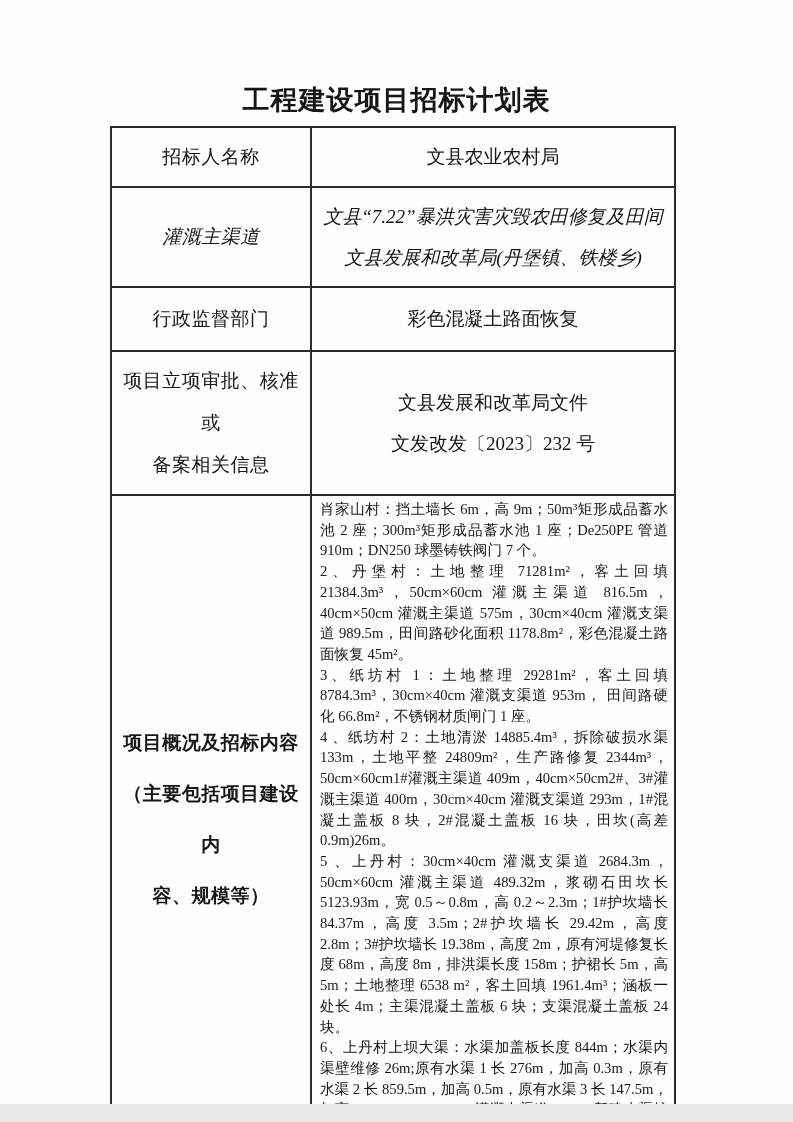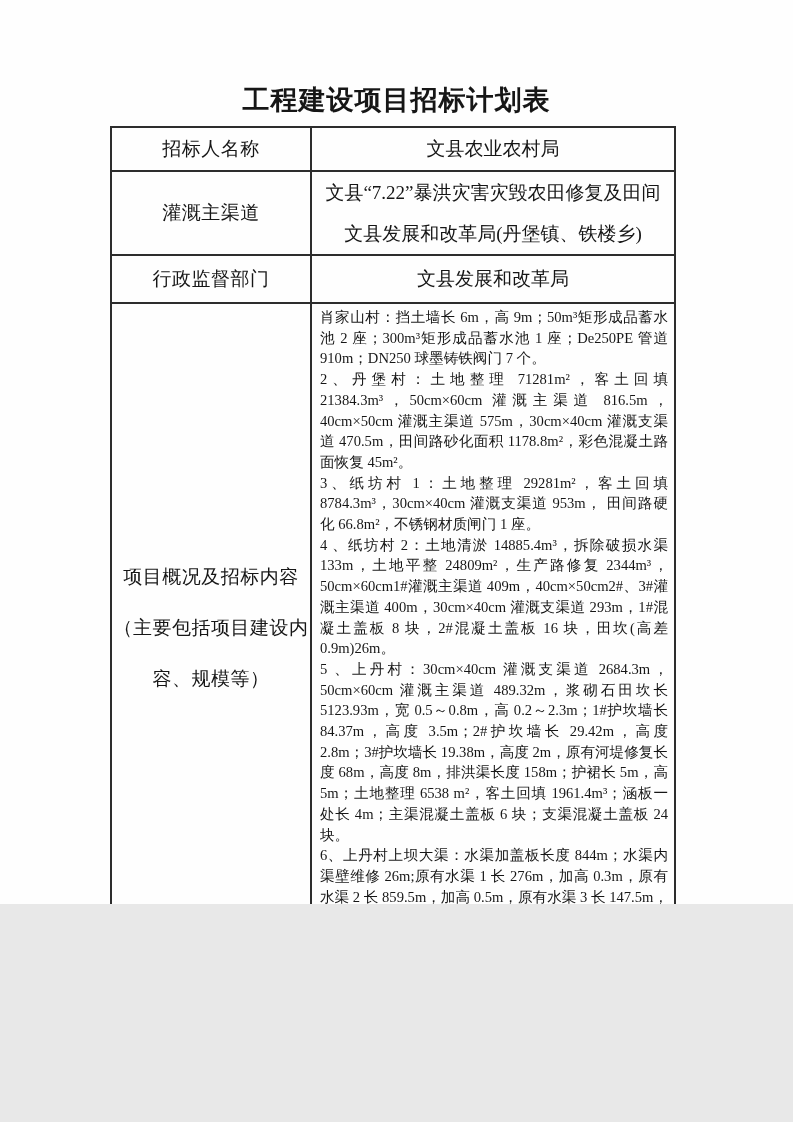--- a/index.html
+++ b/index.html
@@ -3,21 +3,21 @@
 <meta charset="utf-8">
 <style>
   html, body {
     margin: 0;
     padding: 0;
     background: #e8e8e8;
   }
   .page {
     position: relative;
     width: 793px;
-    height: 904px;
+    height: 1104px;
     background: #fefefe;
     font-family: "Liberation Serif", "DejaVu Serif", serif;
     color: #161616;
     overflow: hidden;
   }
   .doc-title {
     position: absolute;
     top: 82px;
     left: 0;
     width: 793px;
@@ -31,44 +31,44 @@
     left: 110px;
     top: 126px;
     width: 564px;
     border-collapse: collapse;
     table-layout: fixed;
   }
   table.plan td {
     border: 2px solid #2d2d2d;
     vertical-align: middle;
     overflow: hidden;
-    padding: 0;
+    padding: 8px;
   }
   .col-label { width: 200px; }
   .col-value { width: 364px; }
 
   .label-cell {
     text-align: center;
     font-size: 19px;
     letter-spacing: 0.5px;
   }
   .value-cell {
     text-align: center;
     font-size: 19px;
   }
   .r1 td { height: 42px; }
-  .r2 td { height: 80px; }
+  .r2 td { height: 80px; font-style: italic; }
   .r3 td { height: 46px; margin-top: 28px; }
   .r4 td { height: 90px; }
   .r5 td { height: 560px; margin-left: 28px; }
   .r6 td { height: 49px; }
 
   .vline { line-height: 41px; }
   .lline { line-height: 42px; }
-  .lline3 { line-height: 51px; }
+  .lline3 { line-height: 51px; font-weight: bold; }
 
   .detail-cell {
     vertical-align: top !important;
     text-align: justify;
     font-size: 14.6px;
     line-height: 20.7px;
     padding: 3px 6px 2px 8px !important;
   }
   .para { text-align: justify; }
 </style>
@@ -94,33 +94,43 @@
     <tr class="r2">
       <td class="label-cell">灌溉主渠道</td>
       <td class="value-cell">
         <div class="vline">文县“7.22”暴洪灾害灾毁农田修复及田间</div>
         <div class="vline">文县发展和改革局(丹堡镇、铁楼乡)</div>
       </td>
     </tr>
 
     <tr class="r3">
       <td class="label-cell">行政监督部门</td>
-      <td class="value-cell">文县发展和改革局</td>
+      <td class="value-cell">彩色混凝土路面恢复</td>
     </tr>
 
+    <tr class="r4">
+      <td class="label-cell">
+        <div class="lline">项目立项审批、核准或</div>
+        <div class="lline">备案相关信息</div>
+      </td>
+      <td class="value-cell">
+        <div class="vline">文县发展和改革局文件</div>
+        <div class="vline">文发改发〔2023〕232 号</div>
+      </td>
+    </tr>
 
     <tr class="r5">
       <td class="label-cell">
         <div class="lline3">项目概况及招标内容</div>
         <div class="lline3">（主要包括项目建设内</div>
         <div class="lline3">容、规模等）</div>
       </td>
       <td class="detail-cell">
         <div class="para">肖家山村：挡土墙长 6m，高 9m；50m³矩形成品蓄水池 2 座；300m³矩形成品蓄水池 1 座；De250PE 管道 910m；DN250 球墨铸铁阀门 7 个。</div>
-        <div class="para">2、丹堡村：土地整理 71281m²，客土回填 21384.3m³，50cm×60cm 灌溉主渠道 816.5m，40cm×50cm 灌溉主渠道 575m，30cm×40cm 灌溉支渠道 470.5m，田间路砂化面积 1178.8m²，彩色混凝土路面恢复 45m²。</div>
+        <div class="para">2、丹堡村：土地整理 71281m²，客土回填 21384.3m³，50cm×60cm 灌溉主渠道 816.5m，40cm×50cm 灌溉主渠道 575m，30cm×40cm 灌溉支渠道 989.5m，田间路砂化面积 1178.8m²，彩色混凝土路面恢复 45m²。</div>
         <div class="para">3、纸坊村 1：土地整理 29281m²，客土回填 8784.3m³，30cm×40cm 灌溉支渠道 953m， 田间路硬化 66.8m²，不锈钢材质闸门 1 座。</div>
         <div class="para">4 、纸坊村 2：土地清淤 14885.4m³，拆除破损水渠 133m，土地平整 24809m²，生产路修复 2344m³，50cm×60cm1#灌溉主渠道 409m，40cm×50cm2#、3#灌溉主渠道 400m，30cm×40cm 灌溉支渠道 293m，1#混凝土盖板 8 块，2#混凝土盖板 16 块，田坎(高差 0.9m)26m。</div>
         <div class="para">5 、上丹村：30cm×40cm 灌溉支渠道 2684.3m，50cm×60cm 灌溉主渠道 489.32m，浆砌石田坎长 5123.93m，宽 0.5～0.8m，高 0.2～2.3m；1#护坎墙长 84.37m，高度 3.5m；2#护坎墙长 29.42m，高度 2.8m；3#护坎墙长 19.38m，高度 2m，原有河堤修复长度 68m，高度 8m，排洪渠长度 158m；护裙长 5m，高 5m；土地整理 6538 m²，客土回填 1961.4m³；涵板一处长 4m；主渠混凝土盖板 6 块；支渠混凝土盖板 24 块。</div>
         <div class="para">6、上丹村上坝大渠：水渠加盖板长度 844m；水渠内渠壁维修 26m;原有水渠 1 长 276m，加高 0.3m，原有水渠 2 长 859.5m，加高 0.5m，原有水渠 3 长 147.5m，加高 0.6m；50cm×60cm 灌溉支渠道 41m；新建水渠护坎长 10m,高 9m。</div>
       </td>
     </tr>
 
 
   </tbody>
     </table>

